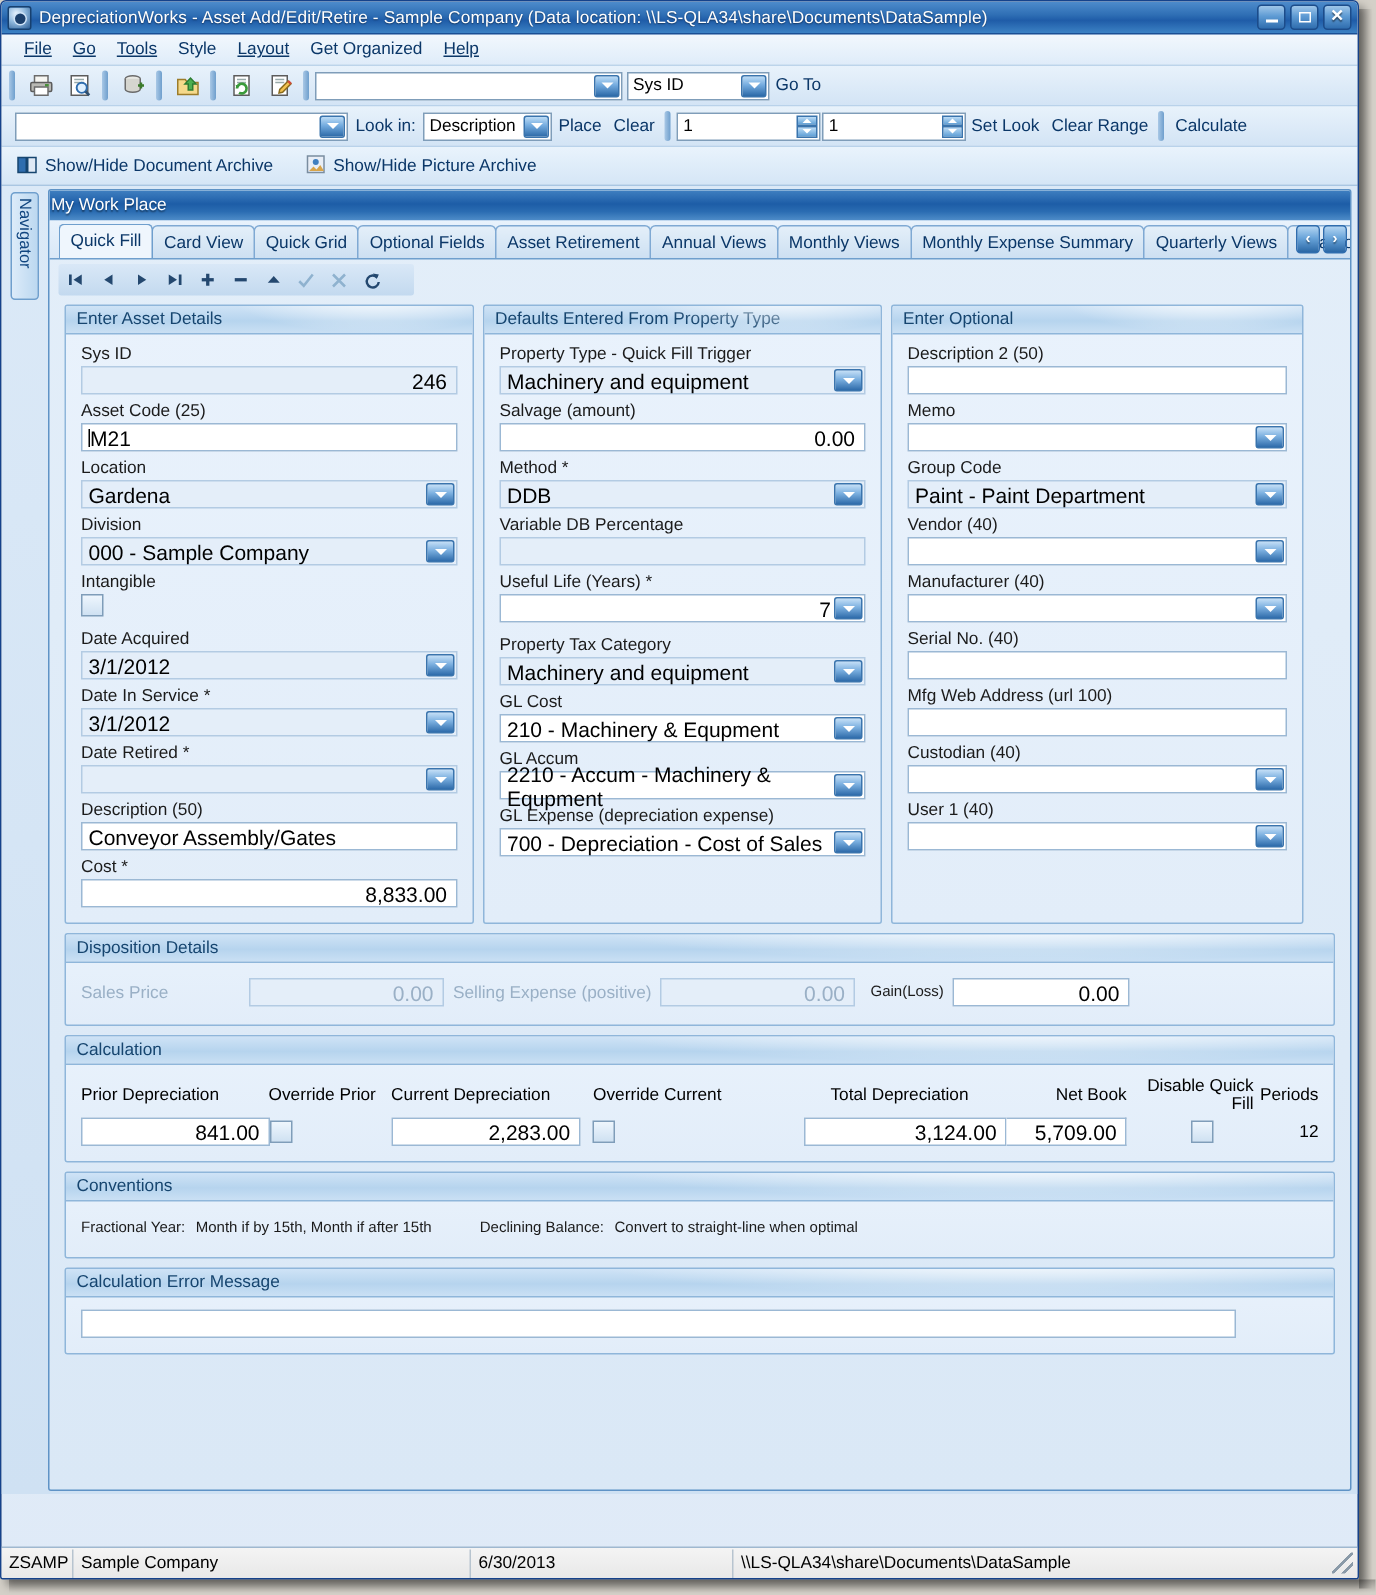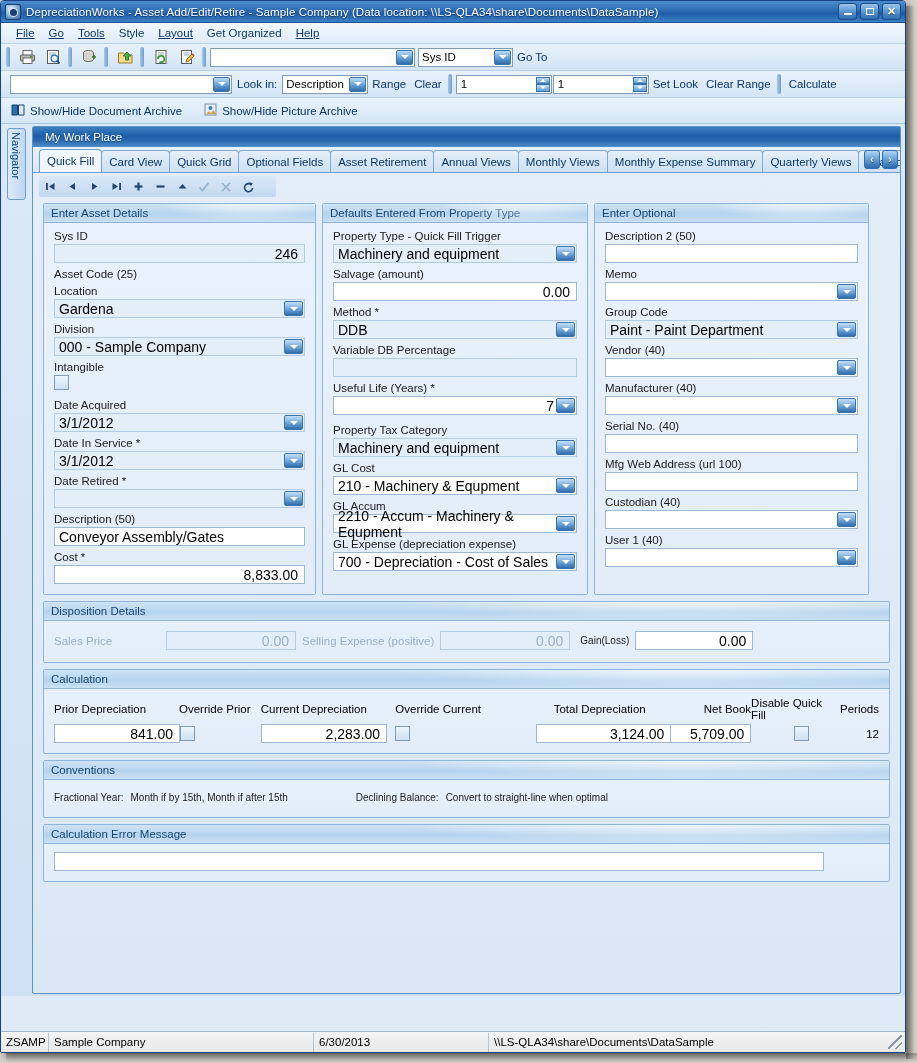--- a/index.html
+++ b/index.html
@@ -182,21 +182,21 @@
     position:absolute; left:31px; top:2px; right:4px; bottom:2px;
     background: linear-gradient(180deg,#e3eef9 0%,#dae8f6 100%);
     border: 1px solid #5f93c6;
     border-radius: 2px;
     overflow: hidden;
   }
   #mdi-title {
     height: 20px;
     background: linear-gradient(180deg,#3f7fc0 0%,#1d5da7 45%,#2a6cb2 70%,#4f8dc9 100%);
     color:#fff; font-size:11.5px;
-    display:flex; align-items:center; padding-left:12px;
+    display:flex; align-items:center; padding-left:1px;
     text-shadow: 0 1px 1px rgba(0,0,0,0.4);
   }
 
   
   #tabstrip {
     position:relative;
     height: 26px;
     background: linear-gradient(180deg,#e8f2fc 0%,#d9e8f7 100%);
     border-bottom: 1px solid #6f9fcd;
     padding-left: 6px; padding-top: 3px;
@@ -433,21 +433,21 @@
   <div class="tb-row">
     <div class="combo" style="width:222px;margin-left:6px">
       <span></span>
       <span class="dd"></span>
     </div>
     <div class="tb-label">Look in:</div>
     <div class="combo" style="width:86px">
       <span>Description</span>
       <span class="dd"></span>
     </div>
-    <div class="tb-link">Range</div>
+    <div class="tb-link">Place</div>
     <div class="tb-link">Clear</div>
     <div class="grip"></div>
     <div class="spinbox" style="width:96px">
       <span>1</span>
       <span class="spin">
           <span class="up"></span>
           <span class="dn"></span>
         </span>
     </div>
     <div class="spinbox" style="width:96px;margin-left:1px">
@@ -577,20 +577,24 @@
 
             <div class="fld">
               <div class="fld-label">Sys ID</div>
               <div class="ctl ro num">
                 <span>246</span>
               </div>
             </div>
 
             <div class="fld">
               <div class="fld-label">Asset Code (25)</div>
+              <div class="ctl">
+                <span class="caret"></span>
+                <span>M21</span>
+              </div>
             </div>
 
             <div class="fld">
               <div class="fld-label">Location</div>
               <div class="ctl ro hasdd">
                 <span>Gardena</span>
                 <span class="ddbtn"></span>
               </div>
             </div>
 
@@ -824,21 +828,21 @@
       <div class="panel section">
         <div class="panel-hdr">Calculation</div>
         <div class="calc-grid">
           <div class="calc-hdr">
             <div style="width:130px">Prior Depreciation</div>
             <div style="width:85px">Override Prior</div>
             <div style="width:140px">Current Depreciation</div>
             <div style="width:135px">Override Current</div>
             <div style="width:155px;text-align:center">Total Depreciation</div>
             <div style="width:80px;text-align:right">Net Book</div>
-            <div style="width:88px;text-align:left">Disable Quick Fill</div>
+            <div style="width:88px;text-align:right">Disable Quick Fill</div>
             <div style="width:45px;text-align:right">Periods</div>
           </div>
           <div class="calc-vals">
             <div style="width:130px">
               <div class="ctl num" style="width:126px">
                 <span>841.00</span>
               </div>
             </div>
             <div style="width:85px">
               <div class="chk"></div>
@@ -867,21 +871,21 @@
             <div style="width:45px;text-align:right">12</div>
           </div>
         </div>
       </div>
 
       <div class="panel section">
         <div class="panel-hdr">Conventions</div>
         <div class="conv-row">
           <div class="lbl">Fractional Year:</div>
           <div class="lbl" style="margin-left:7px">Month if by 15th, Month if after 15th</div>
-          <div class="lbl" style="margin-left:68px">Declining Balance:</div>
+          <div class="lbl" style="margin-left:32px">Declining Balance:</div>
           <div class="lbl" style="margin-left:7px">Convert to straight-line when optimal</div>
         </div>
       </div>
 
       <div class="panel section">
         <div class="panel-hdr">Calculation Error Message</div>
         <div style="padding:8px 10px 10px 10px">
           <div class="ctl" style="width:770px">
             <span></span>
           </div>

